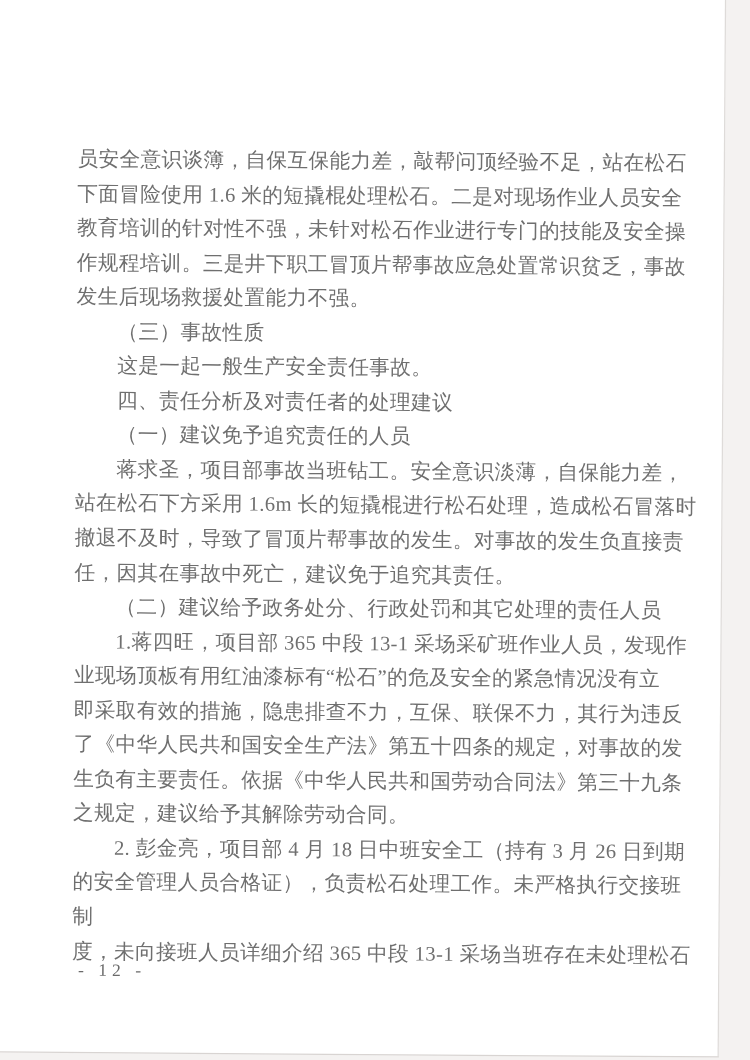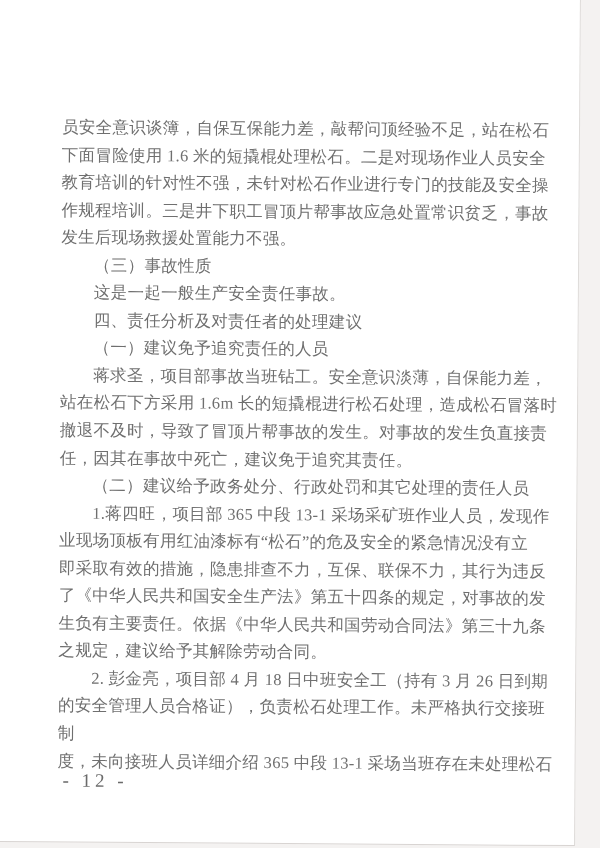--- a/index.html
+++ b/index.html
@@ -32,21 +32,21 @@
     line-height: 27.55px;
     letter-spacing: 0.3px;
     color: #6f6f6f;
     white-space: pre-line;
     text-align: left;
   }
   .indent { text-indent: 2em; }
   .pagenum {
     position: absolute;
     left: 91px; top: 779px;
-    font-size: 19px;
+    font-size: 14px;
     letter-spacing: 4px;
     color: #6a6a6a;
   }
 </style>
 </head>
 <body>
 
 <div class="page">
   <div class="content">
     <p class="para">员安全意识谈簿，自保互保能力差，敲帮问顶经验不足，站在松石

